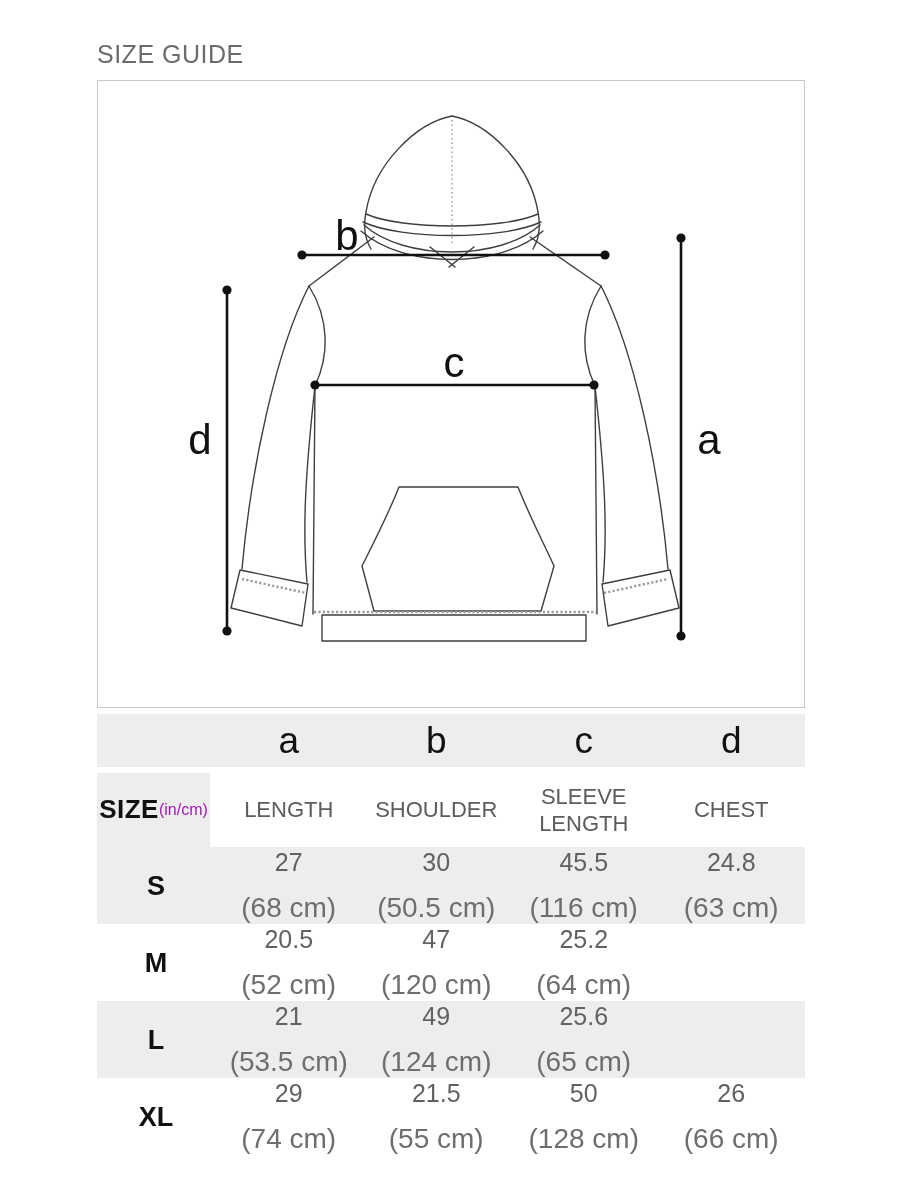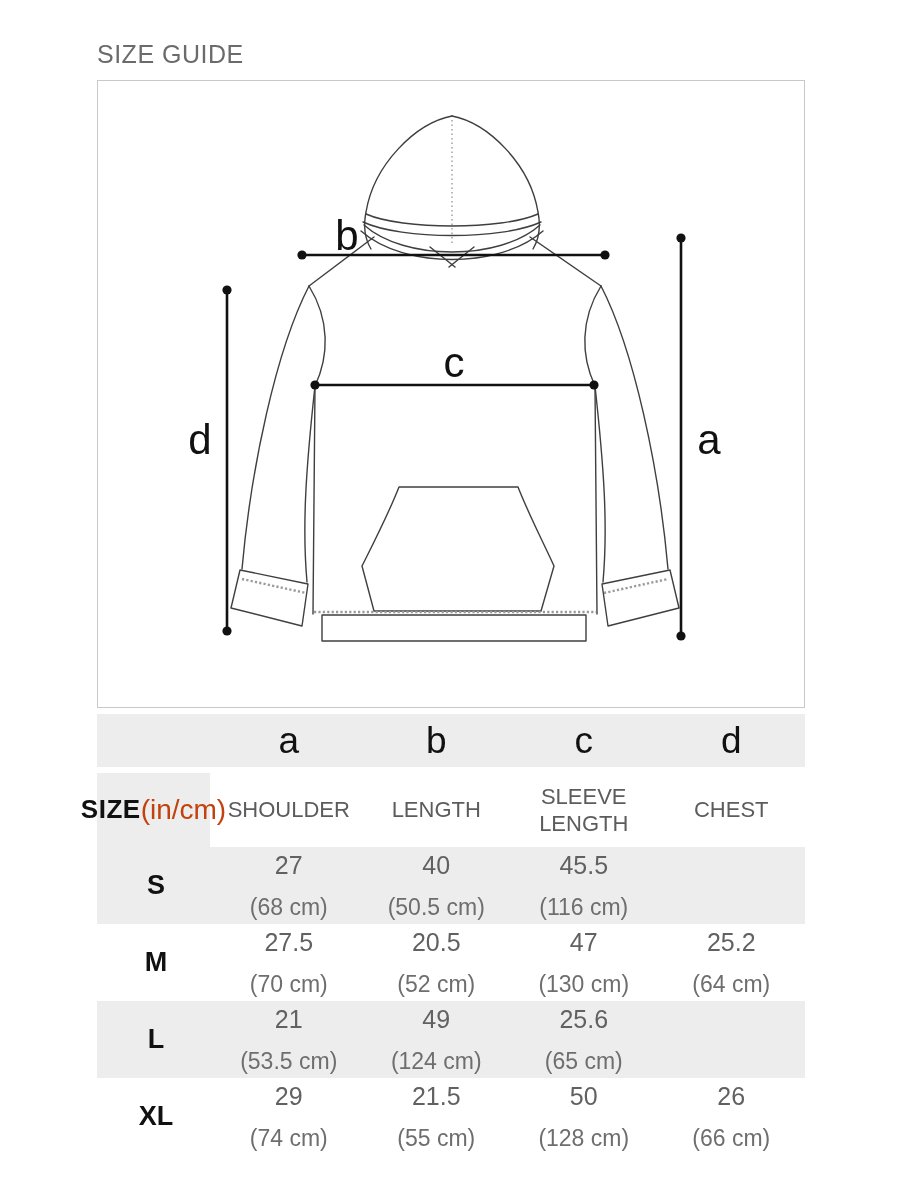--- a/index.html
+++ b/index.html
@@ -49,39 +49,39 @@
     text-align:center;font-size:37px;color:#111111;font-weight:500;
     line-height:53px;
   }
   .header-row{height:74px;}
   .size-head-cell{
     background:#ededed;border-right:5px solid #ffffff;
     display:flex;justify-content:center;align-items:center;
     line-height:1.15;
   }
   .size-head-title{font-size:26px;font-weight:bold;color:#111111;letter-spacing:0.5px;}
-  .size-head-unit{font-size:28px;color:#c2410c;}
+  .size-head-unit{font-size:16px;color:#a21caf;}
   .col-head-cell{
     display:flex;align-items:center;justify-content:center;text-align:center;
     font-size:22px;color:#5c5c5c;line-height:1.25;
     padding:0 8px;
   }
   .data-row{height:77px;}
   .data-row.striped{background:#ededed;}
   .size-label-cell{
     display:flex;align-items:center;justify-content:center;
     font-size:27px;font-weight:bold;color:#111111;
   }
   .value-cell{
     display:flex;flex-direction:column;justify-content:center;align-items:center;
     line-height:1.25;
     gap:12px;
   }
   .val-in{font-size:25px;color:#616161;}
-  .val-cm{font-size:23px;color:#6e6e6e;}
+  .val-cm{font-size:28px;color:#6e6e6e;}
 </style>
 </head>
 <body>
 
 <div class="page">
 
   <div class="guide-title">SIZE GUIDE</div>
 
   <div class="diagram-box">
     <svg width="706" height="626" viewBox="96 83 706 626">
@@ -170,55 +170,55 @@
       <div class="letter-cell">b</div>
       <div class="letter-cell">c</div>
       <div class="letter-cell">d</div>
     </div>
 
     <div class="row header-row">
       <div class="size-head-cell">
         <div class="size-head-title">SIZE</div>
         <div class="size-head-unit">(in/cm)</div>
       </div>
+      <div class="col-head-cell">LENGTH</div>
       <div class="col-head-cell">SHOULDER</div>
-      <div class="col-head-cell">LENGTH</div>
       <div class="col-head-cell">SLEEVE LENGTH</div>
       <div class="col-head-cell">CHEST</div>
     </div>
 
     <div class="row data-row striped">
       <div class="size-label-cell">S</div>
       <div class="value-cell">
         <div class="val-in">27</div>
         <div class="val-cm">(68 cm)</div>
       </div>
       <div class="value-cell">
-        <div class="val-in">40</div>
+        <div class="val-in">30</div>
         <div class="val-cm">(50.5 cm)</div>
       </div>
       <div class="value-cell">
         <div class="val-in">45.5</div>
         <div class="val-cm">(116 cm)</div>
       </div>
+      <div class="value-cell">
+        <div class="val-in">24.8</div>
+        <div class="val-cm">(63 cm)</div>
+      </div>
     </div>
 
     <div class="row data-row">
       <div class="size-label-cell">M</div>
       <div class="value-cell">
-        <div class="val-in">27.5</div>
-        <div class="val-cm">(70 cm)</div>
-      </div>
-      <div class="value-cell">
         <div class="val-in">20.5</div>
         <div class="val-cm">(52 cm)</div>
       </div>
       <div class="value-cell">
         <div class="val-in">47</div>
-        <div class="val-cm">(130 cm)</div>
+        <div class="val-cm">(120 cm)</div>
       </div>
       <div class="value-cell">
         <div class="val-in">25.2</div>
         <div class="val-cm">(64 cm)</div>
       </div>
     </div>
 
     <div class="row data-row striped">
       <div class="size-label-cell">L</div>
       <div class="value-cell">

